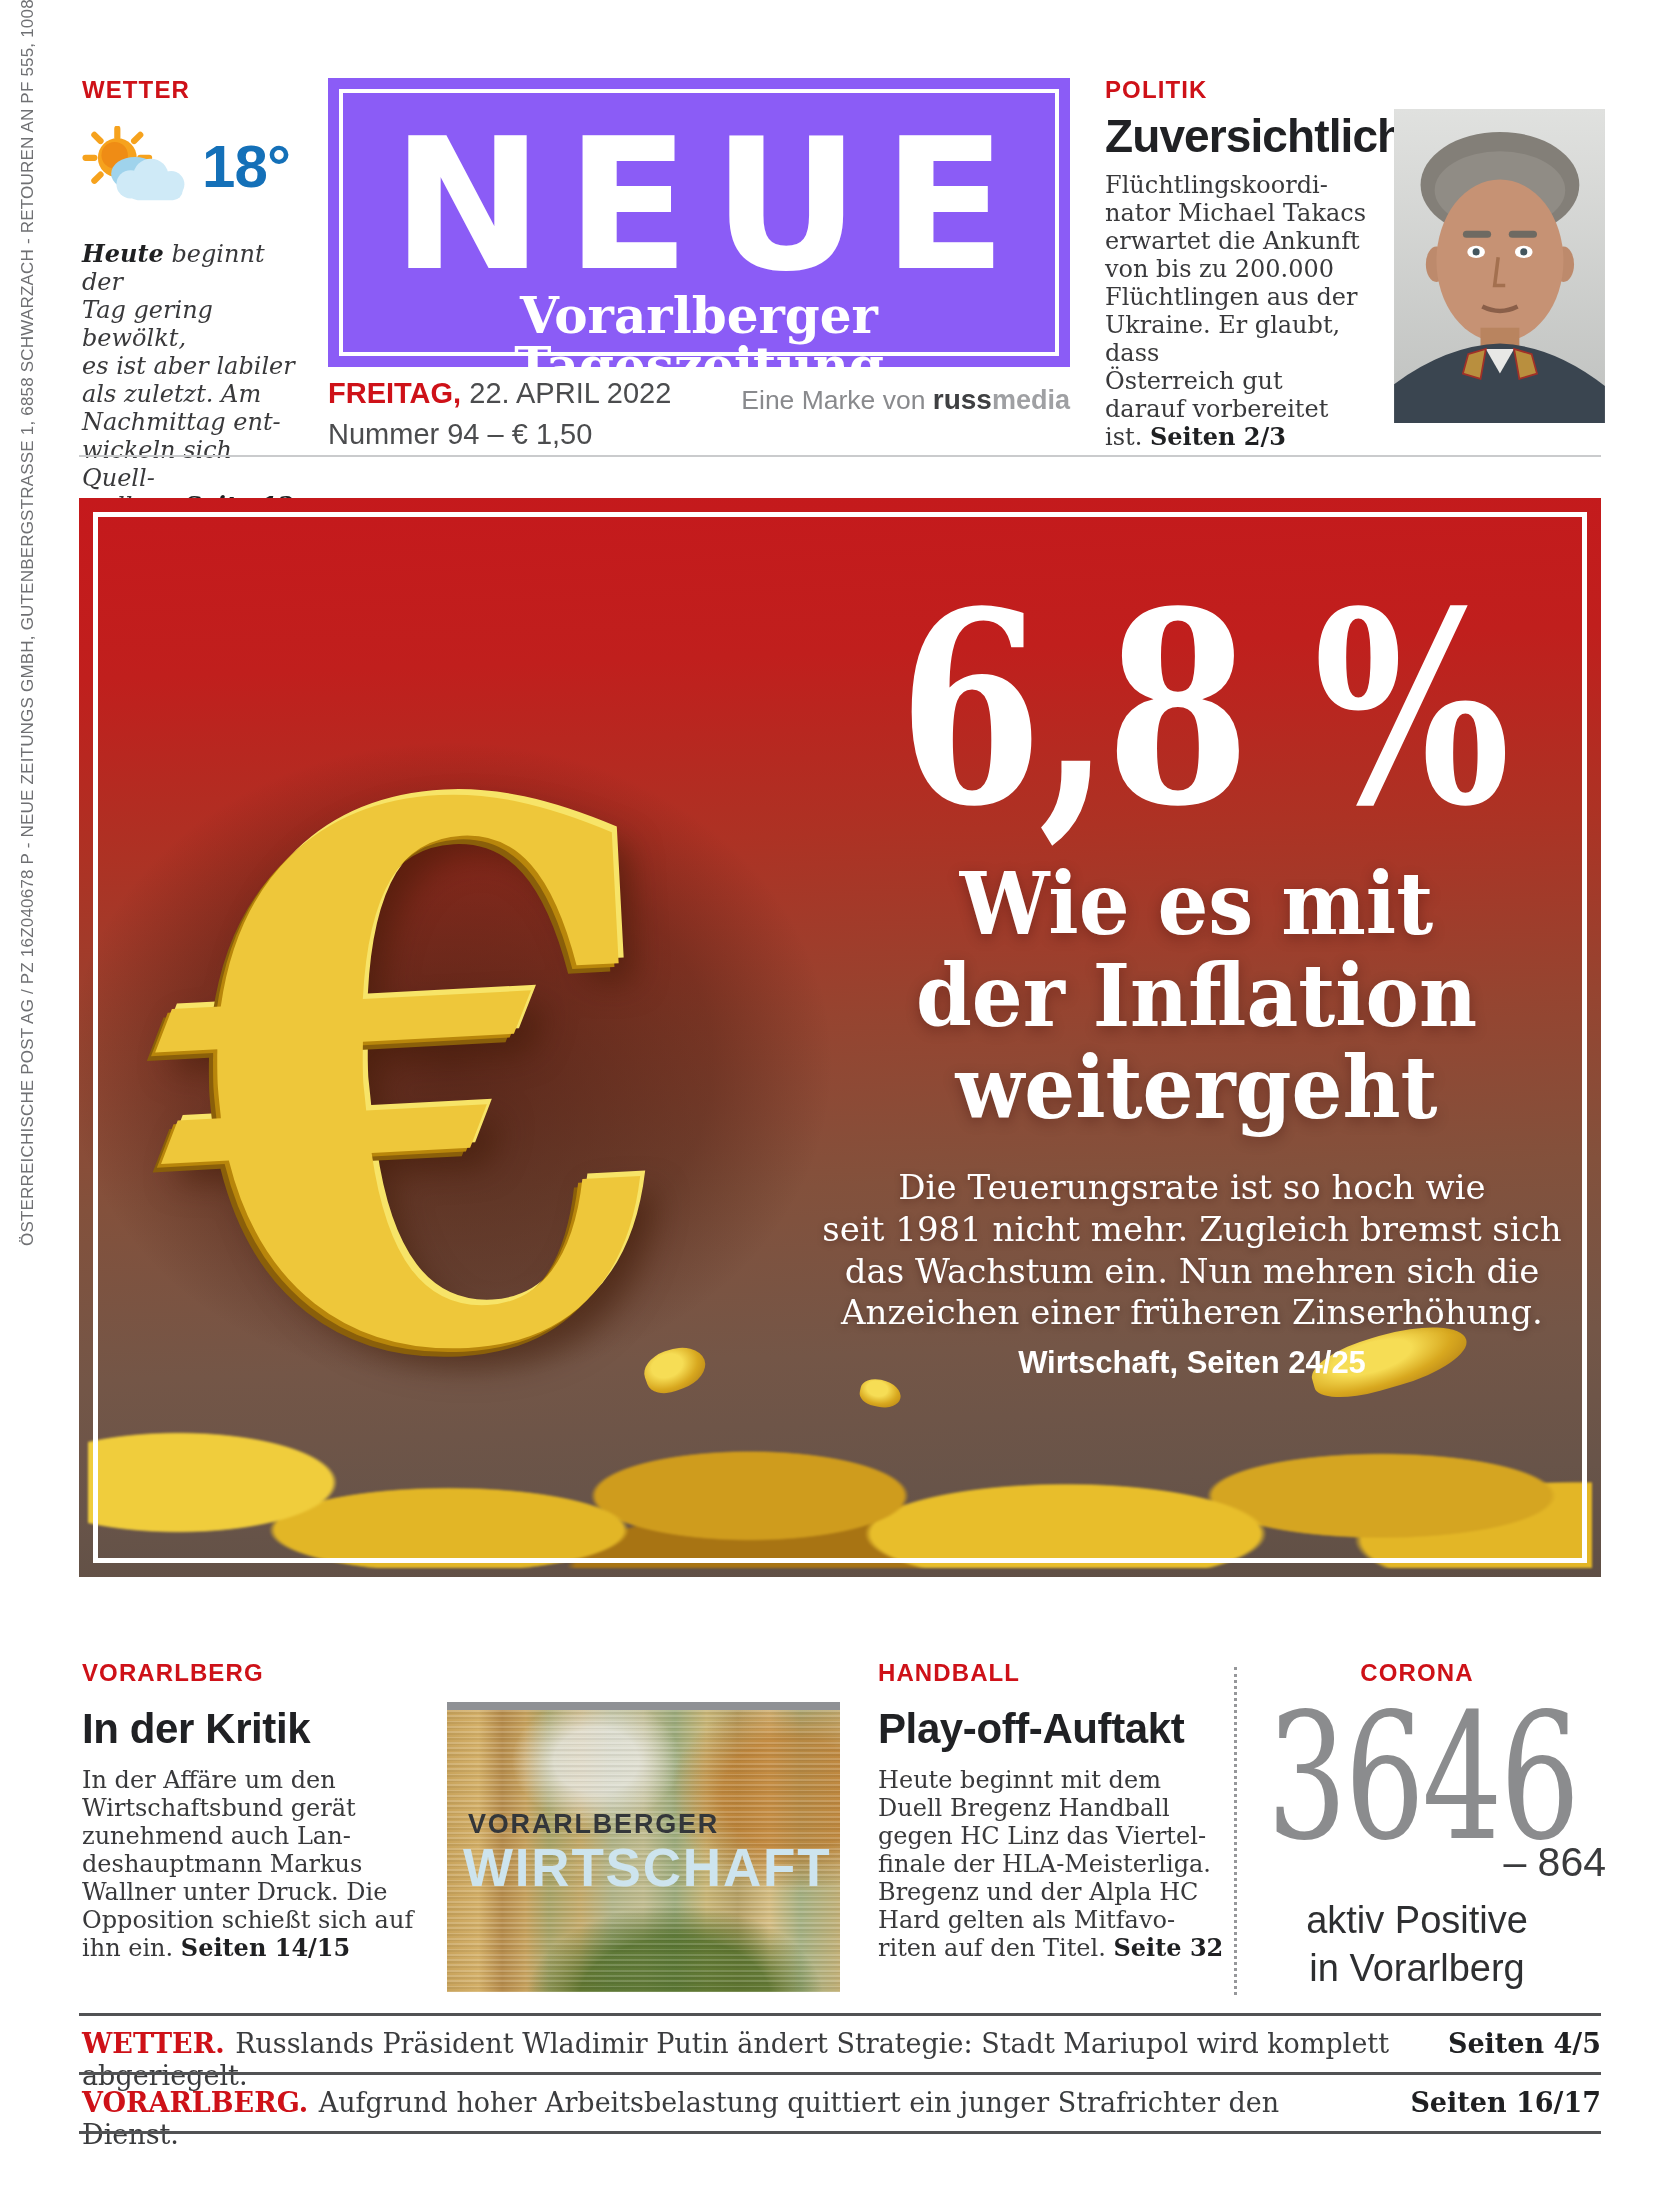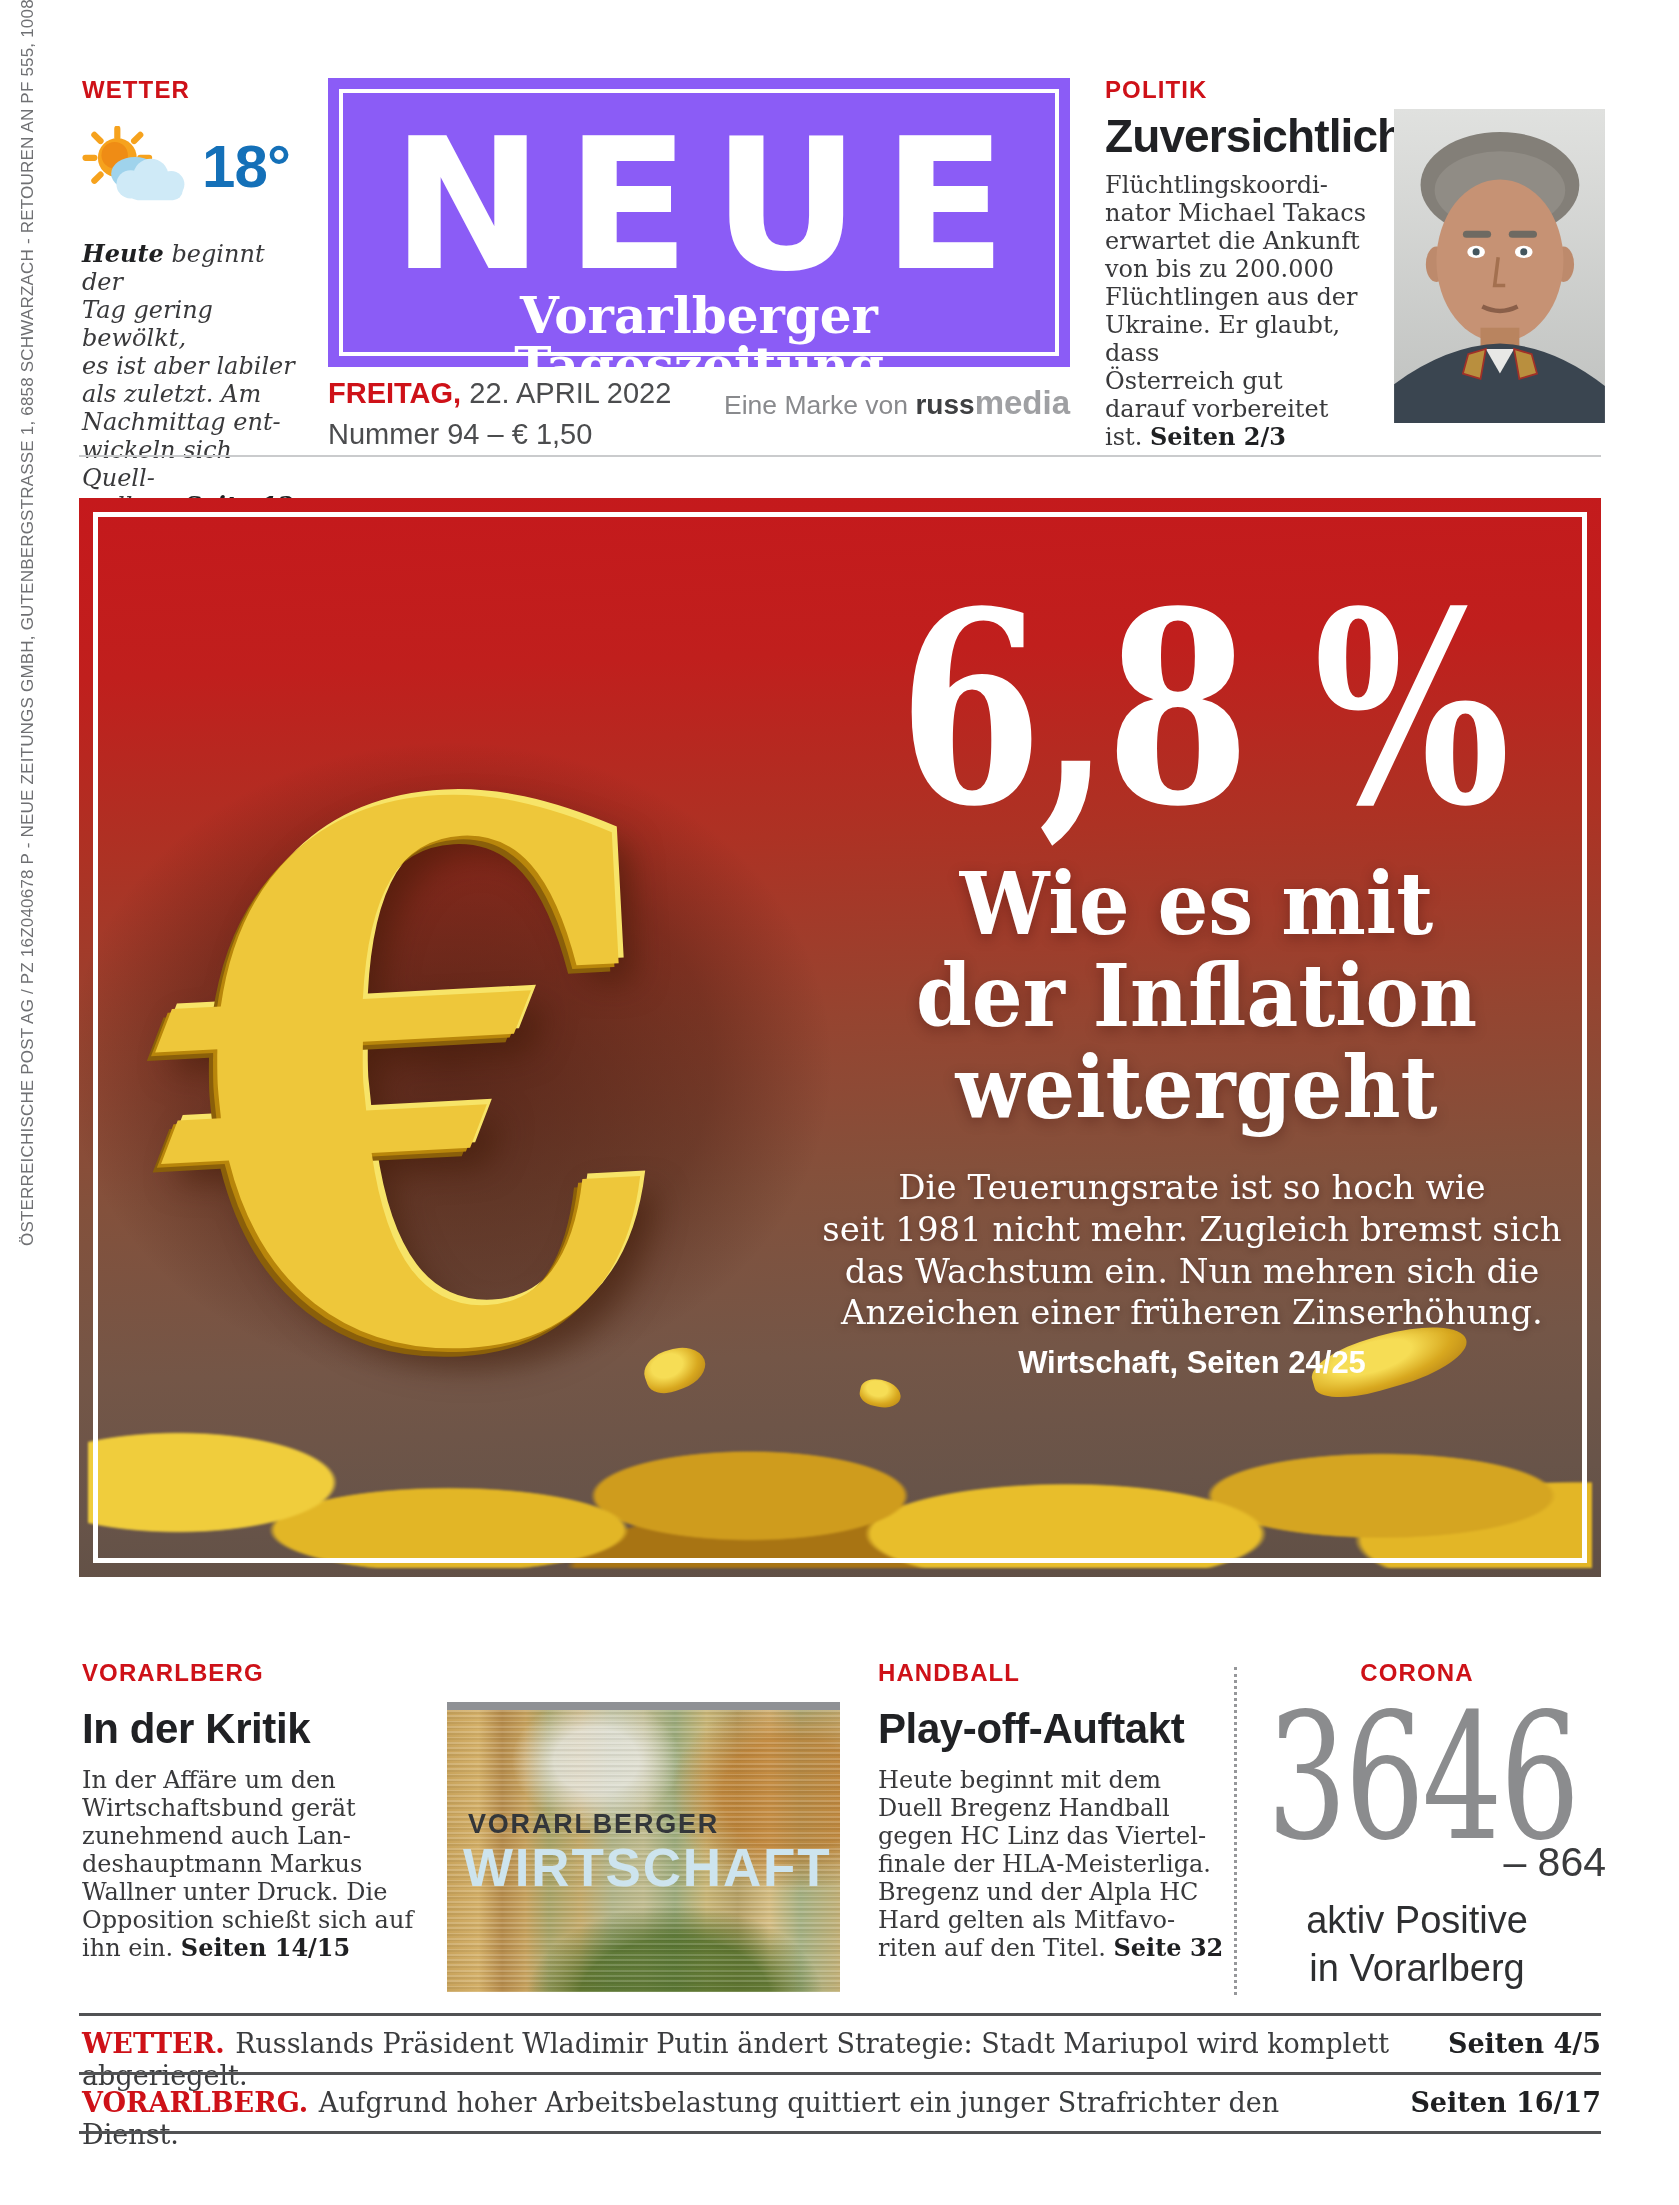--- a/index.html
+++ b/index.html
@@ -34,21 +34,21 @@
     letter-spacing:23px;text-indent:23px;
   }
   .masthead-sub{position:absolute;left:0;right:0;top:213px;text-align:center;
     font:700 50px/1 "DejaVu Serif", serif;color:#ffffff;}
   .dateline{position:absolute;left:328px;top:379px;font:400 29px/1 "Liberation Sans", sans-serif;color:#4b4c4e;}
   .dateline .day{font-weight:700;color:#ce1118;}
   .issue{position:absolute;left:328px;top:420px;font:400 29px/1 "Liberation Sans", sans-serif;color:#4b4c4e;}
   .brand{position:absolute;left:717px;top:386px;width:353px;text-align:right;
     font:400 26.5px/1 "Liberation Sans", sans-serif;color:#898a8d;}
   .brand-bold{font-weight:700;color:#3f4042;font-size:28px;}
-  .brand-light{font-weight:700;color:#9fa0a3;font-size:33px;}
+  .brand-light{font-weight:700;color:#9fa0a3;font-size:27px;}
   
   .politik{position:absolute;left:1105px;top:78px;width:275px;}
   .politik-headline{margin-top:10.6px;font:800 46px/1 "Liberation Sans", sans-serif;color:#202124;letter-spacing:-0.9px;}
   .politik-body{margin-top:12.4px;}
   .photo{position:absolute;left:1394px;top:109px;width:211px;height:314px;background:#d6d7d5;overflow:hidden;}
   .photo svg{display:block;width:100%;height:100%;}
   .header-rule{position:absolute;left:79px;top:455px;width:1522px;height:1.8px;background:#cacbcd;}
   
   .hero{
     position:absolute;left:79px;top:498px;width:1522px;height:1079px;overflow:hidden;

